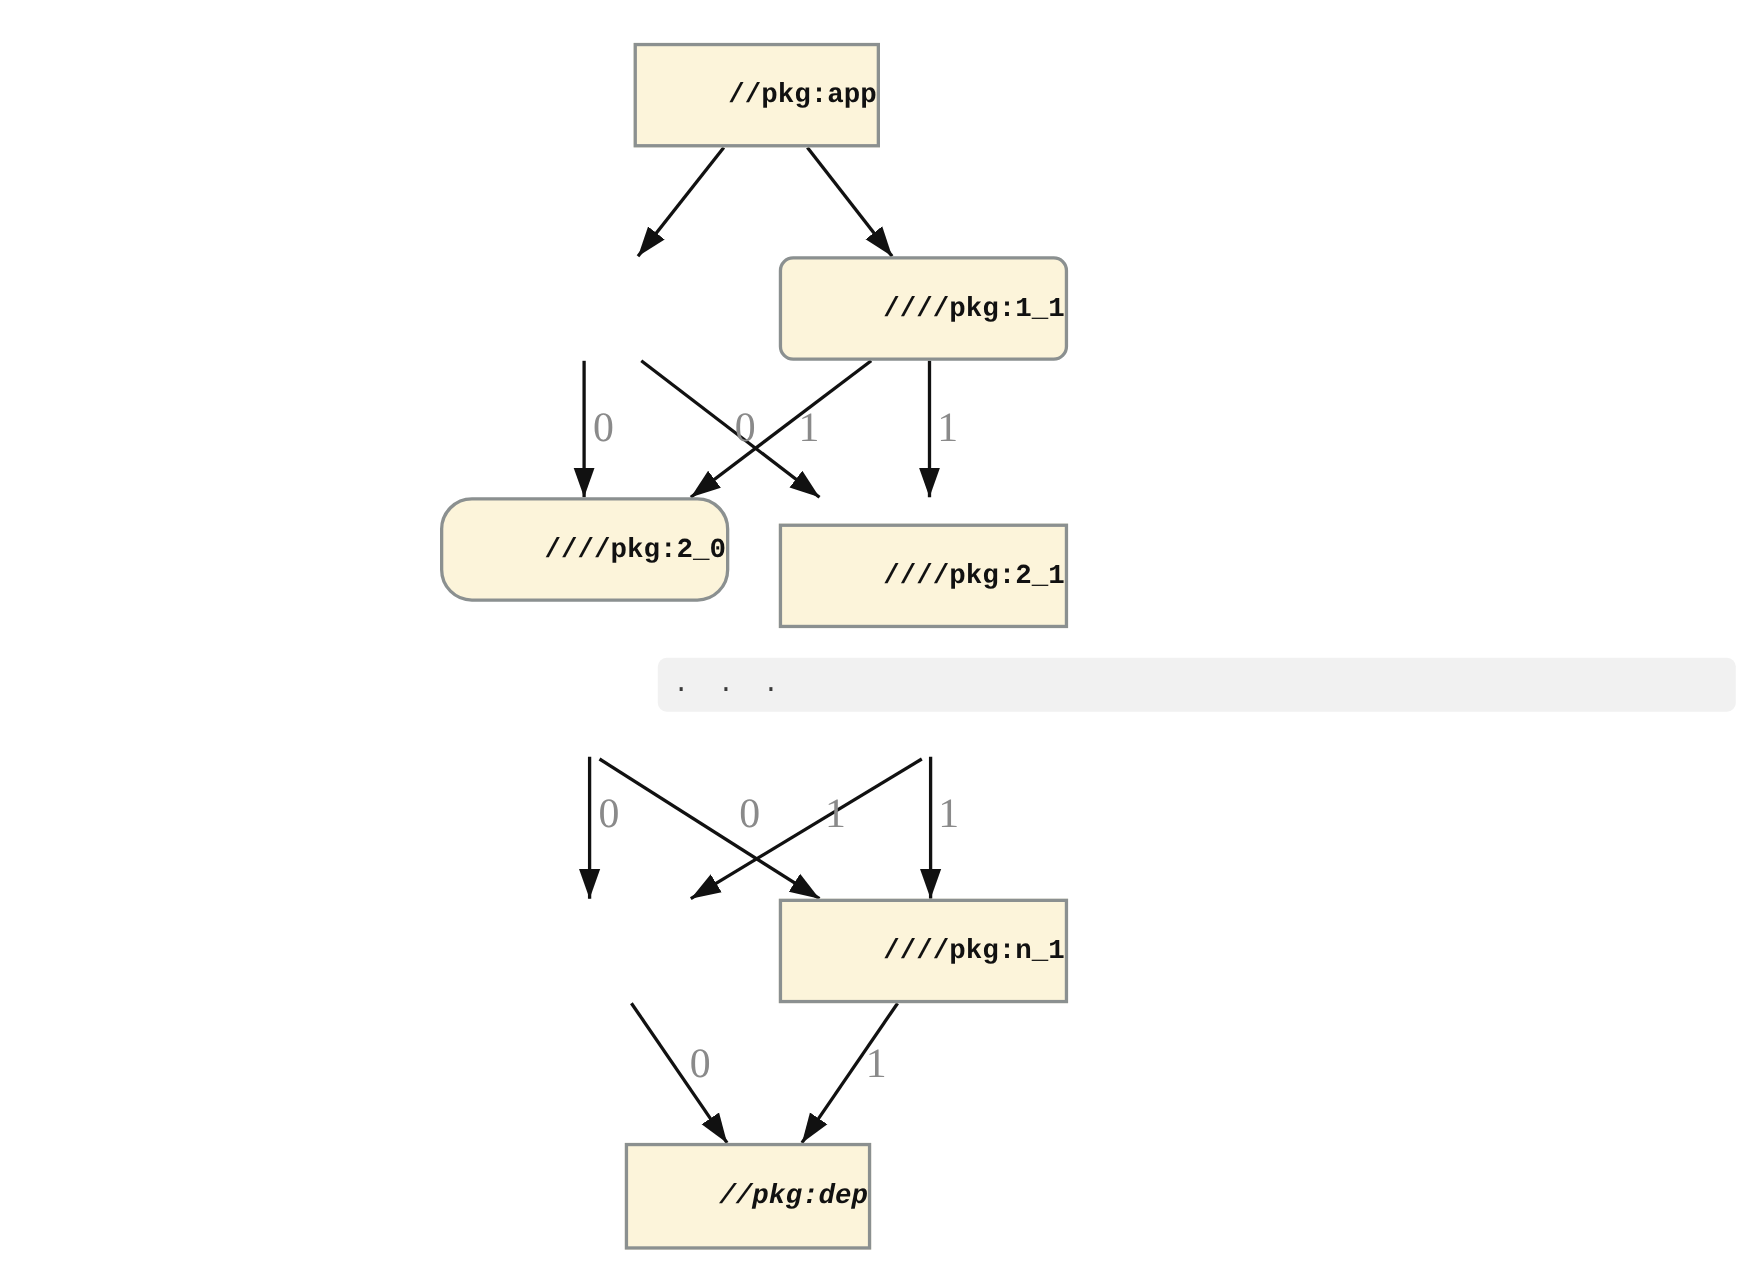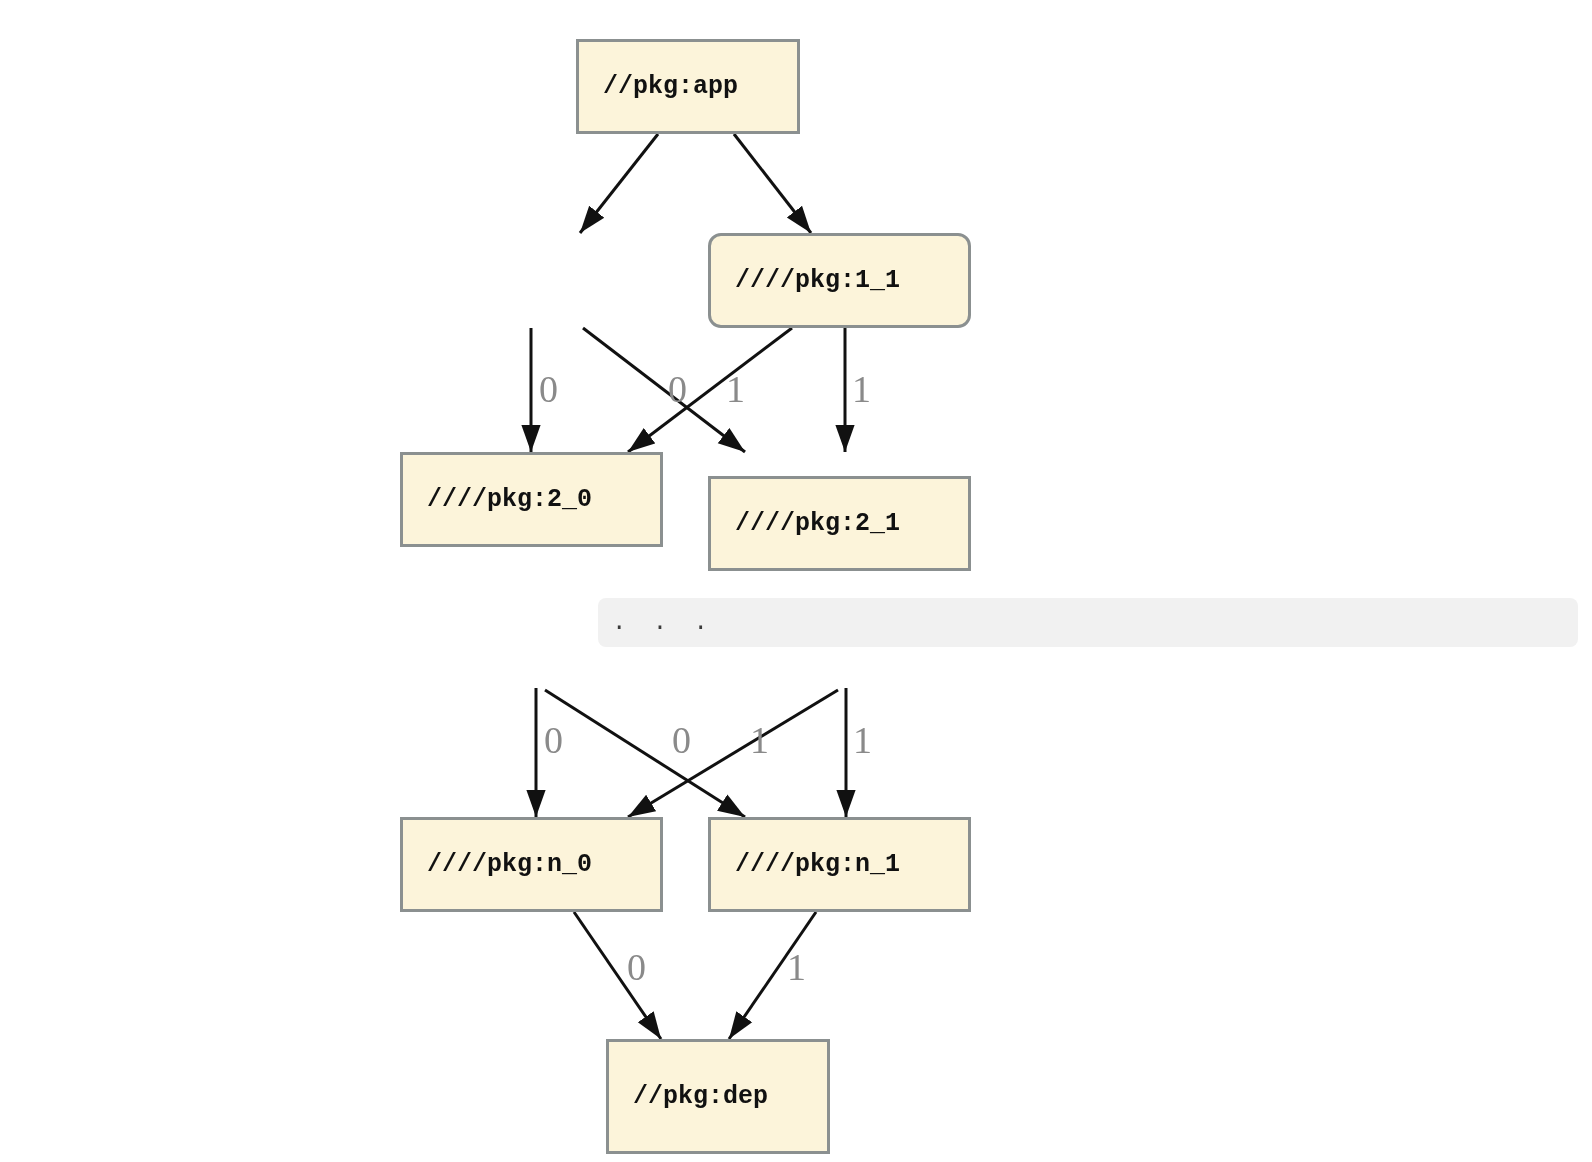--- a/index.html
+++ b/index.html
@@ -26,21 +26,21 @@
   }
   .edges-svg line { stroke: var(--edge-color); stroke-width: 3; }
   .edges-svg .arrowhead { fill: var(--edge-color); }
   .node {
     position: absolute;
     box-sizing: border-box;
     background: var(--node-fill);
     border: 3px solid var(--node-border);
     display: flex;
     align-items: center;
-    justify-content: flex-start;
+    justify-content: flex-end;
     font-family: "Liberation Mono", monospace;
     font-weight: 700;
     font-size: 25px;
     color: #111111;
     white-space: nowrap;
     padding-left: 24px;
   }
   .edge-label {
     position: absolute;
     font-family: "Liberation Serif", serif;
@@ -96,41 +96,38 @@
 
   <div class="node" style="left:576px; top:39px; width:224px; height:95px;">
     <span>//pkg:app</span>
   </div>
 
 
   <div class="node" style="left:708px; top:233px; width:263px; height:95px;border-radius:13px;">
     <span>////pkg:1_1</span>
   </div>
 
-  <div class="node" style="left:400px; top:452px; width:263px; height:95px;">
+  <div class="node" style="left:400px; top:452px; width:263px; height:95px;border-radius:29px;">
     <span>////pkg:2_0</span>
   </div>
 
   <div class="node" style="left:708px; top:476px; width:263px; height:95px;">
     <span>////pkg:2_1</span>
   </div>
 
   <div class="ellipsis-bar">
     <span>.  .  .</span>
   </div>
 
-  <div class="node" style="left:400px; top:817px; width:263px; height:95px;">
-    <span>////pkg:n_0</span>
-  </div>
 
   <div class="node" style="left:708px; top:817px; width:263px; height:95px;">
     <span>////pkg:n_1</span>
   </div>
 
-  <div class="node" style="left:606px; top:1039px; width:224px; height:115px;">
+  <div class="node" style="left:568px; top:1039px; width:224px; height:97px;font-style:italic;">
     <span>//pkg:dep</span>
   </div>
 
   <span class="edge-label" style="left:539px; top:370px;">0</span>
   <span class="edge-label" style="left:668px; top:370px;">0</span>
   <span class="edge-label" style="left:726px; top:370px;">1</span>
   <span class="edge-label" style="left:852px; top:370px;">1</span>
 
   <span class="edge-label" style="left:544px; top:721px;">0</span>
   <span class="edge-label" style="left:672px; top:721px;">0</span>

